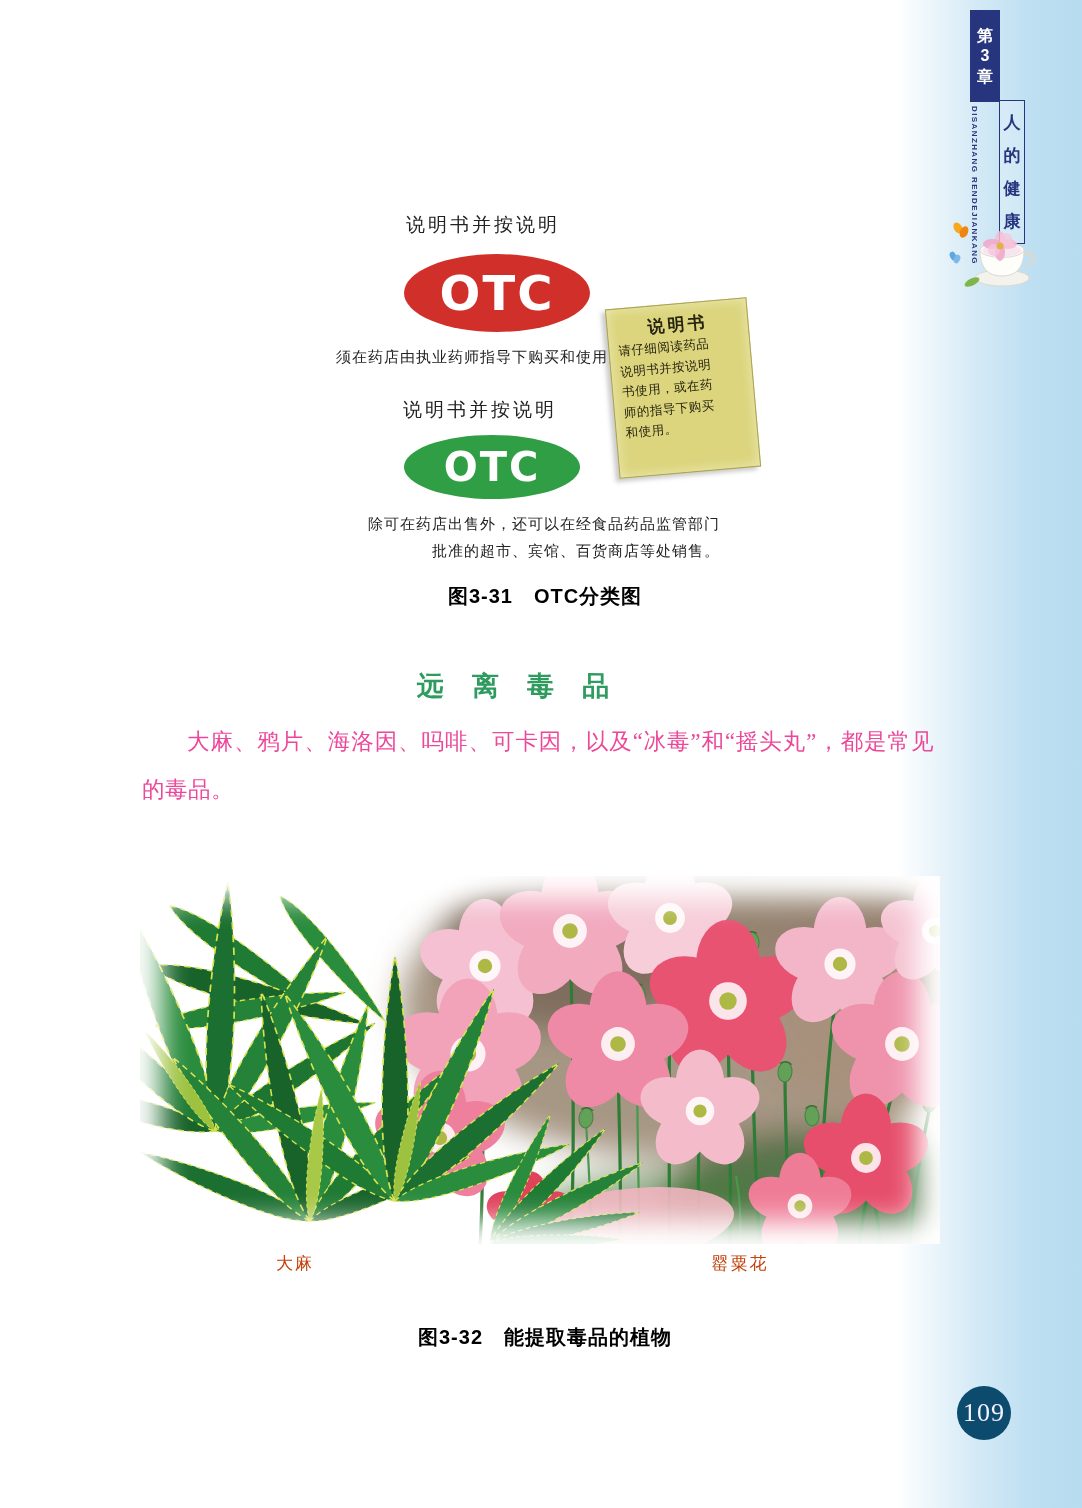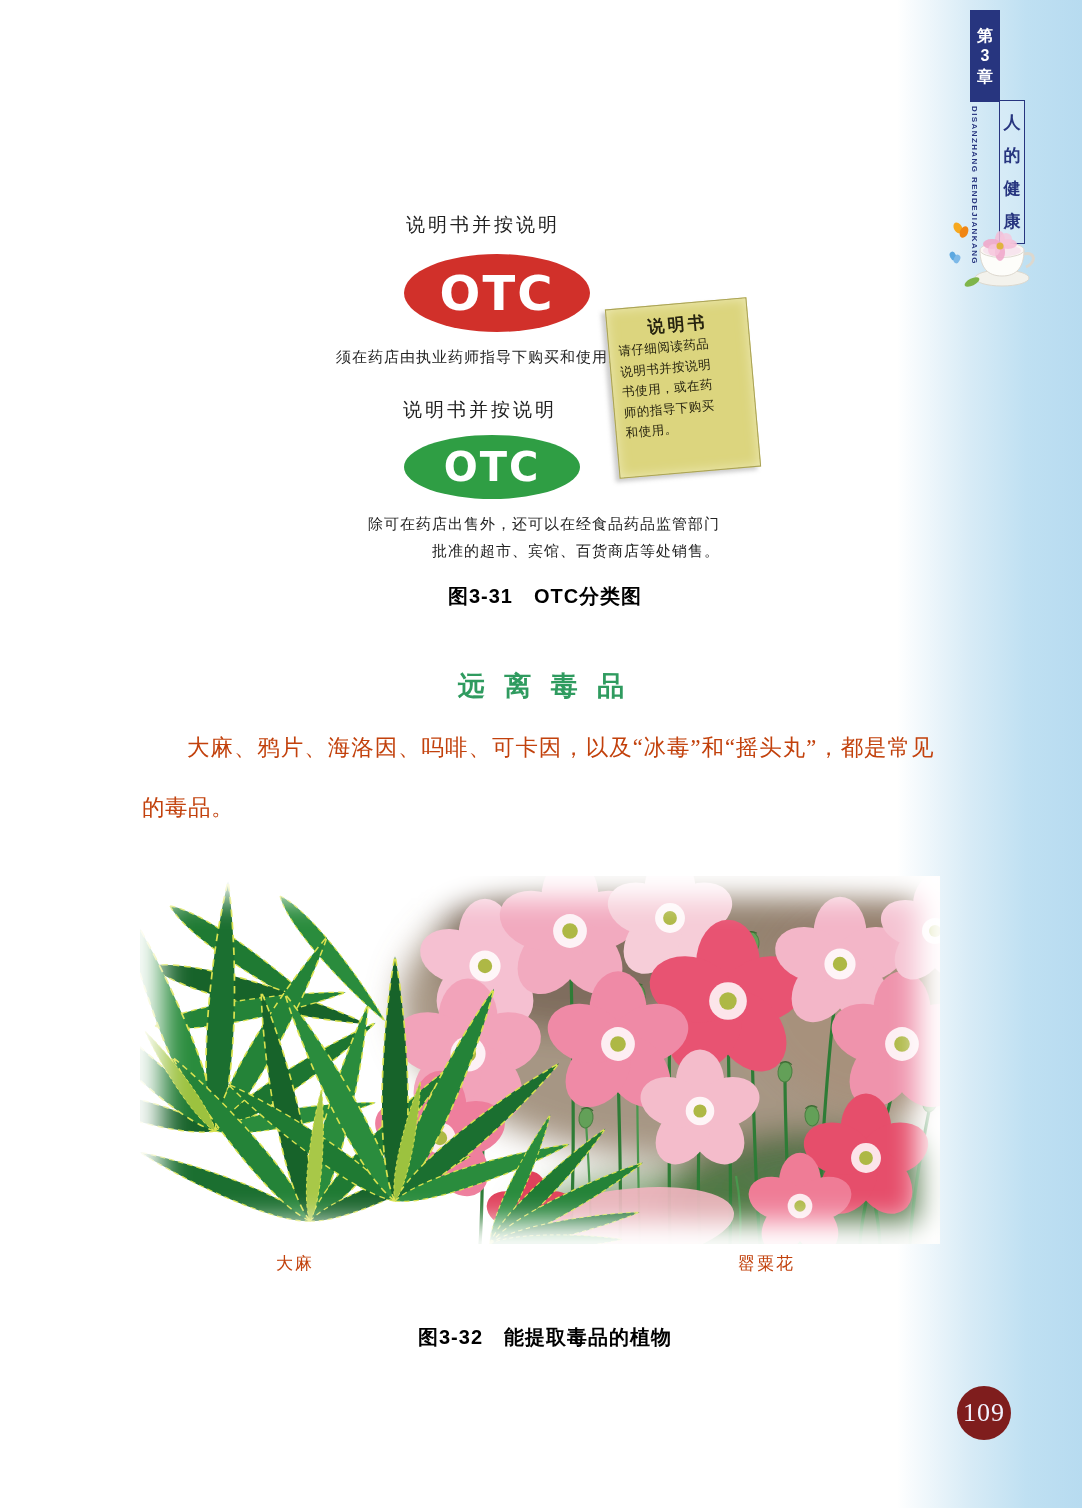--- a/index.html
+++ b/index.html
@@ -58,36 +58,36 @@
     left:612px;top:303px;width:140px;height:168px;background:#dcd57e;
     border:1px solid #a9a258;transform:rotate(-5deg);
     box-shadow:-4px 3px 4px rgba(110,110,110,0.35), inset 0 0 12px rgba(255,255,240,0.5);
     color:#26230f;
   }
   .leaflet-title{margin-top:9px;text-align:center;font-size:17px;font-weight:bold;letter-spacing:3px;}
   .leaflet-line{padding:0 9px;font-size:12.5px;line-height:20.5px;letter-spacing:0.5px;}
   .leaflet-line:first-of-type{margin-top:4px;}
   
   .heading{
-    left:394px;top:668px;width:300px;text-align:center;color:#2f9b5f;
-    font-family:Liberation Sans, sans-serif;font-weight:bold;font-size:27px;letter-spacing:6px;
+    left:366px;top:668px;width:300px;text-align:center;color:#2f9b5f;
+    font-family:Liberation Mono, monospace;font-weight:bold;font-size:27px;letter-spacing:6px;
   }
   .para{
-    left:142px;top:718px;width:792px;font-size:22.5px;line-height:60px;color:#c2410c;
+    left:142px;top:718px;width:792px;font-size:22.5px;line-height:48px;color:#ec4899;
     text-indent:2em;text-align:justify;letter-spacing:0.5px;
   }
   
   .photo{left:140px;top:876px;width:800px;height:368px;overflow:hidden;}
   .photo .feather{position:absolute;inset:0;box-shadow:inset 0 0 28px 22px #ffffff;pointer-events:none;}
   .plant-label{font-size:17px;color:#c2410c;letter-spacing:2px;text-align:center;}
   .lbl-cannabis{left:245px;top:1252px;width:100px;}
-  .lbl-poppy{left:685px;top:1252px;width:110px;text-align:right;}
+  .lbl-poppy{left:685px;top:1252px;width:110px;}
   
   .page-num{
-    left:957px;top:1386px;width:54px;height:54px;border-radius:50%;background:#7f1d1d;
+    left:957px;top:1386px;width:54px;height:54px;border-radius:50%;background:#0c4a6e;
     color:#f2f2ff;display:flex;align-items:center;justify-content:center;
     font-family:"Liberation Serif",serif;font-size:26px;letter-spacing:1px;
   }
   .teacup{left:948px;top:210px;}
 </style>
 </head>
 <body>
 
 <div class="page">
 

